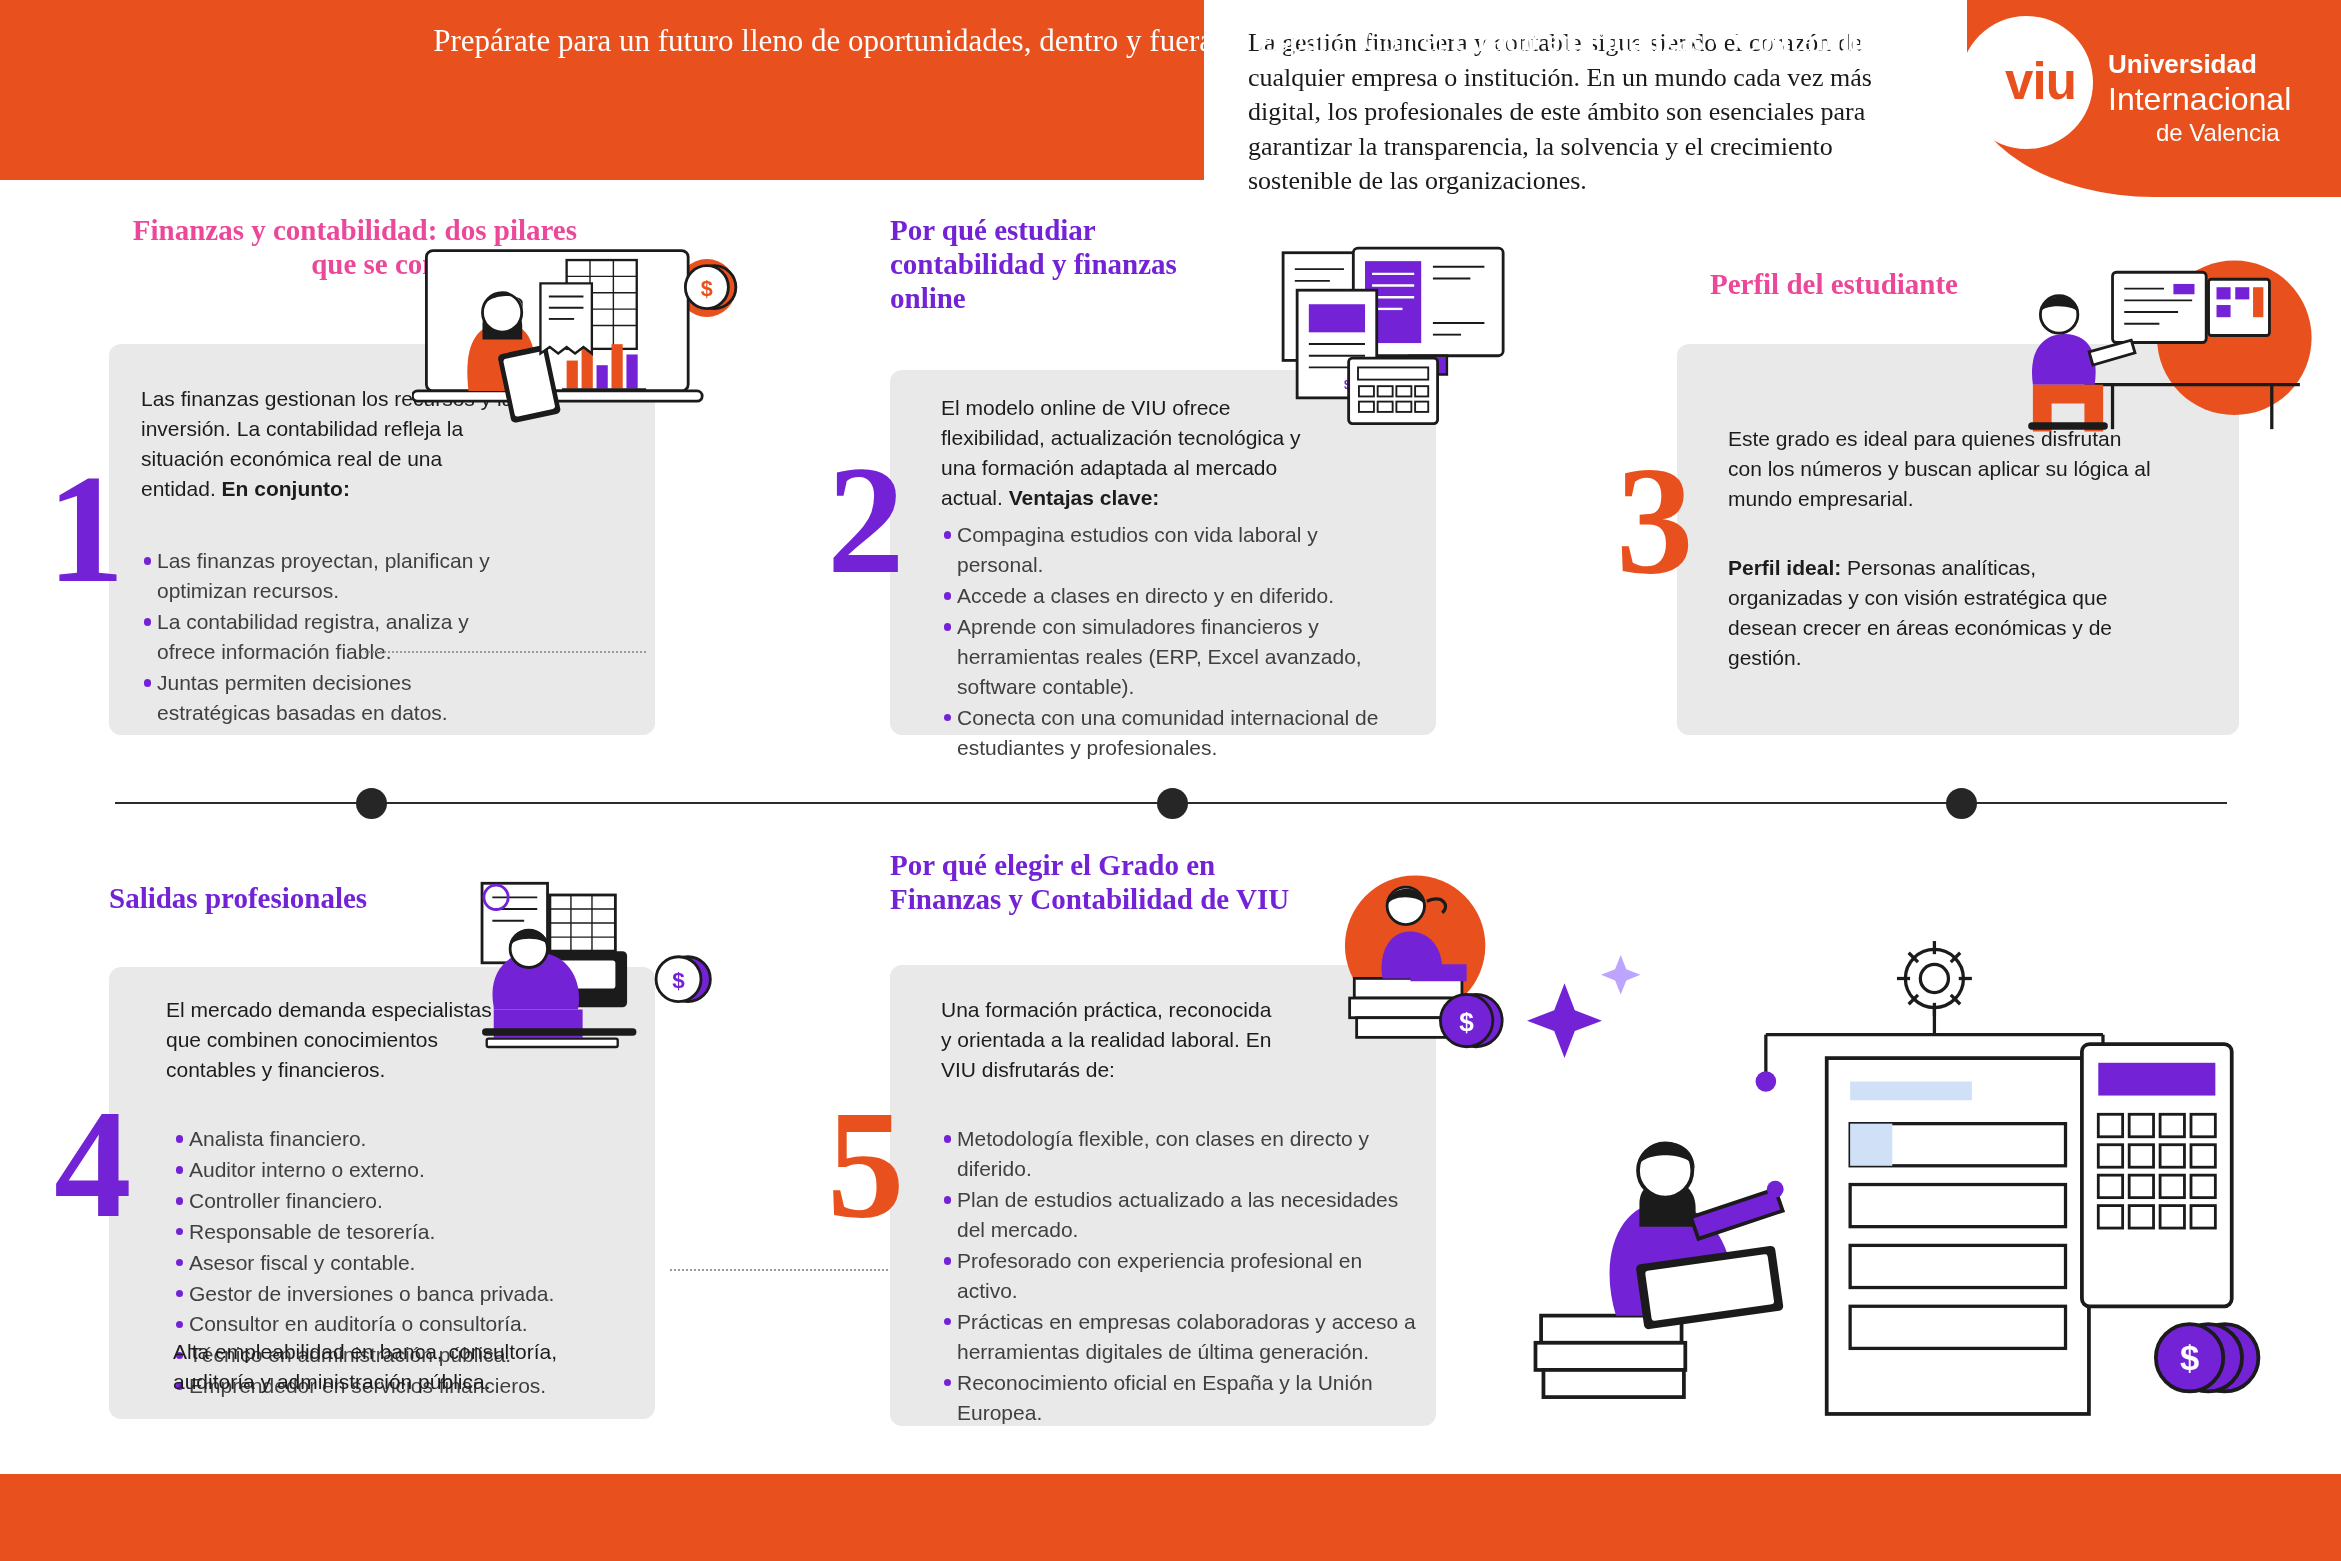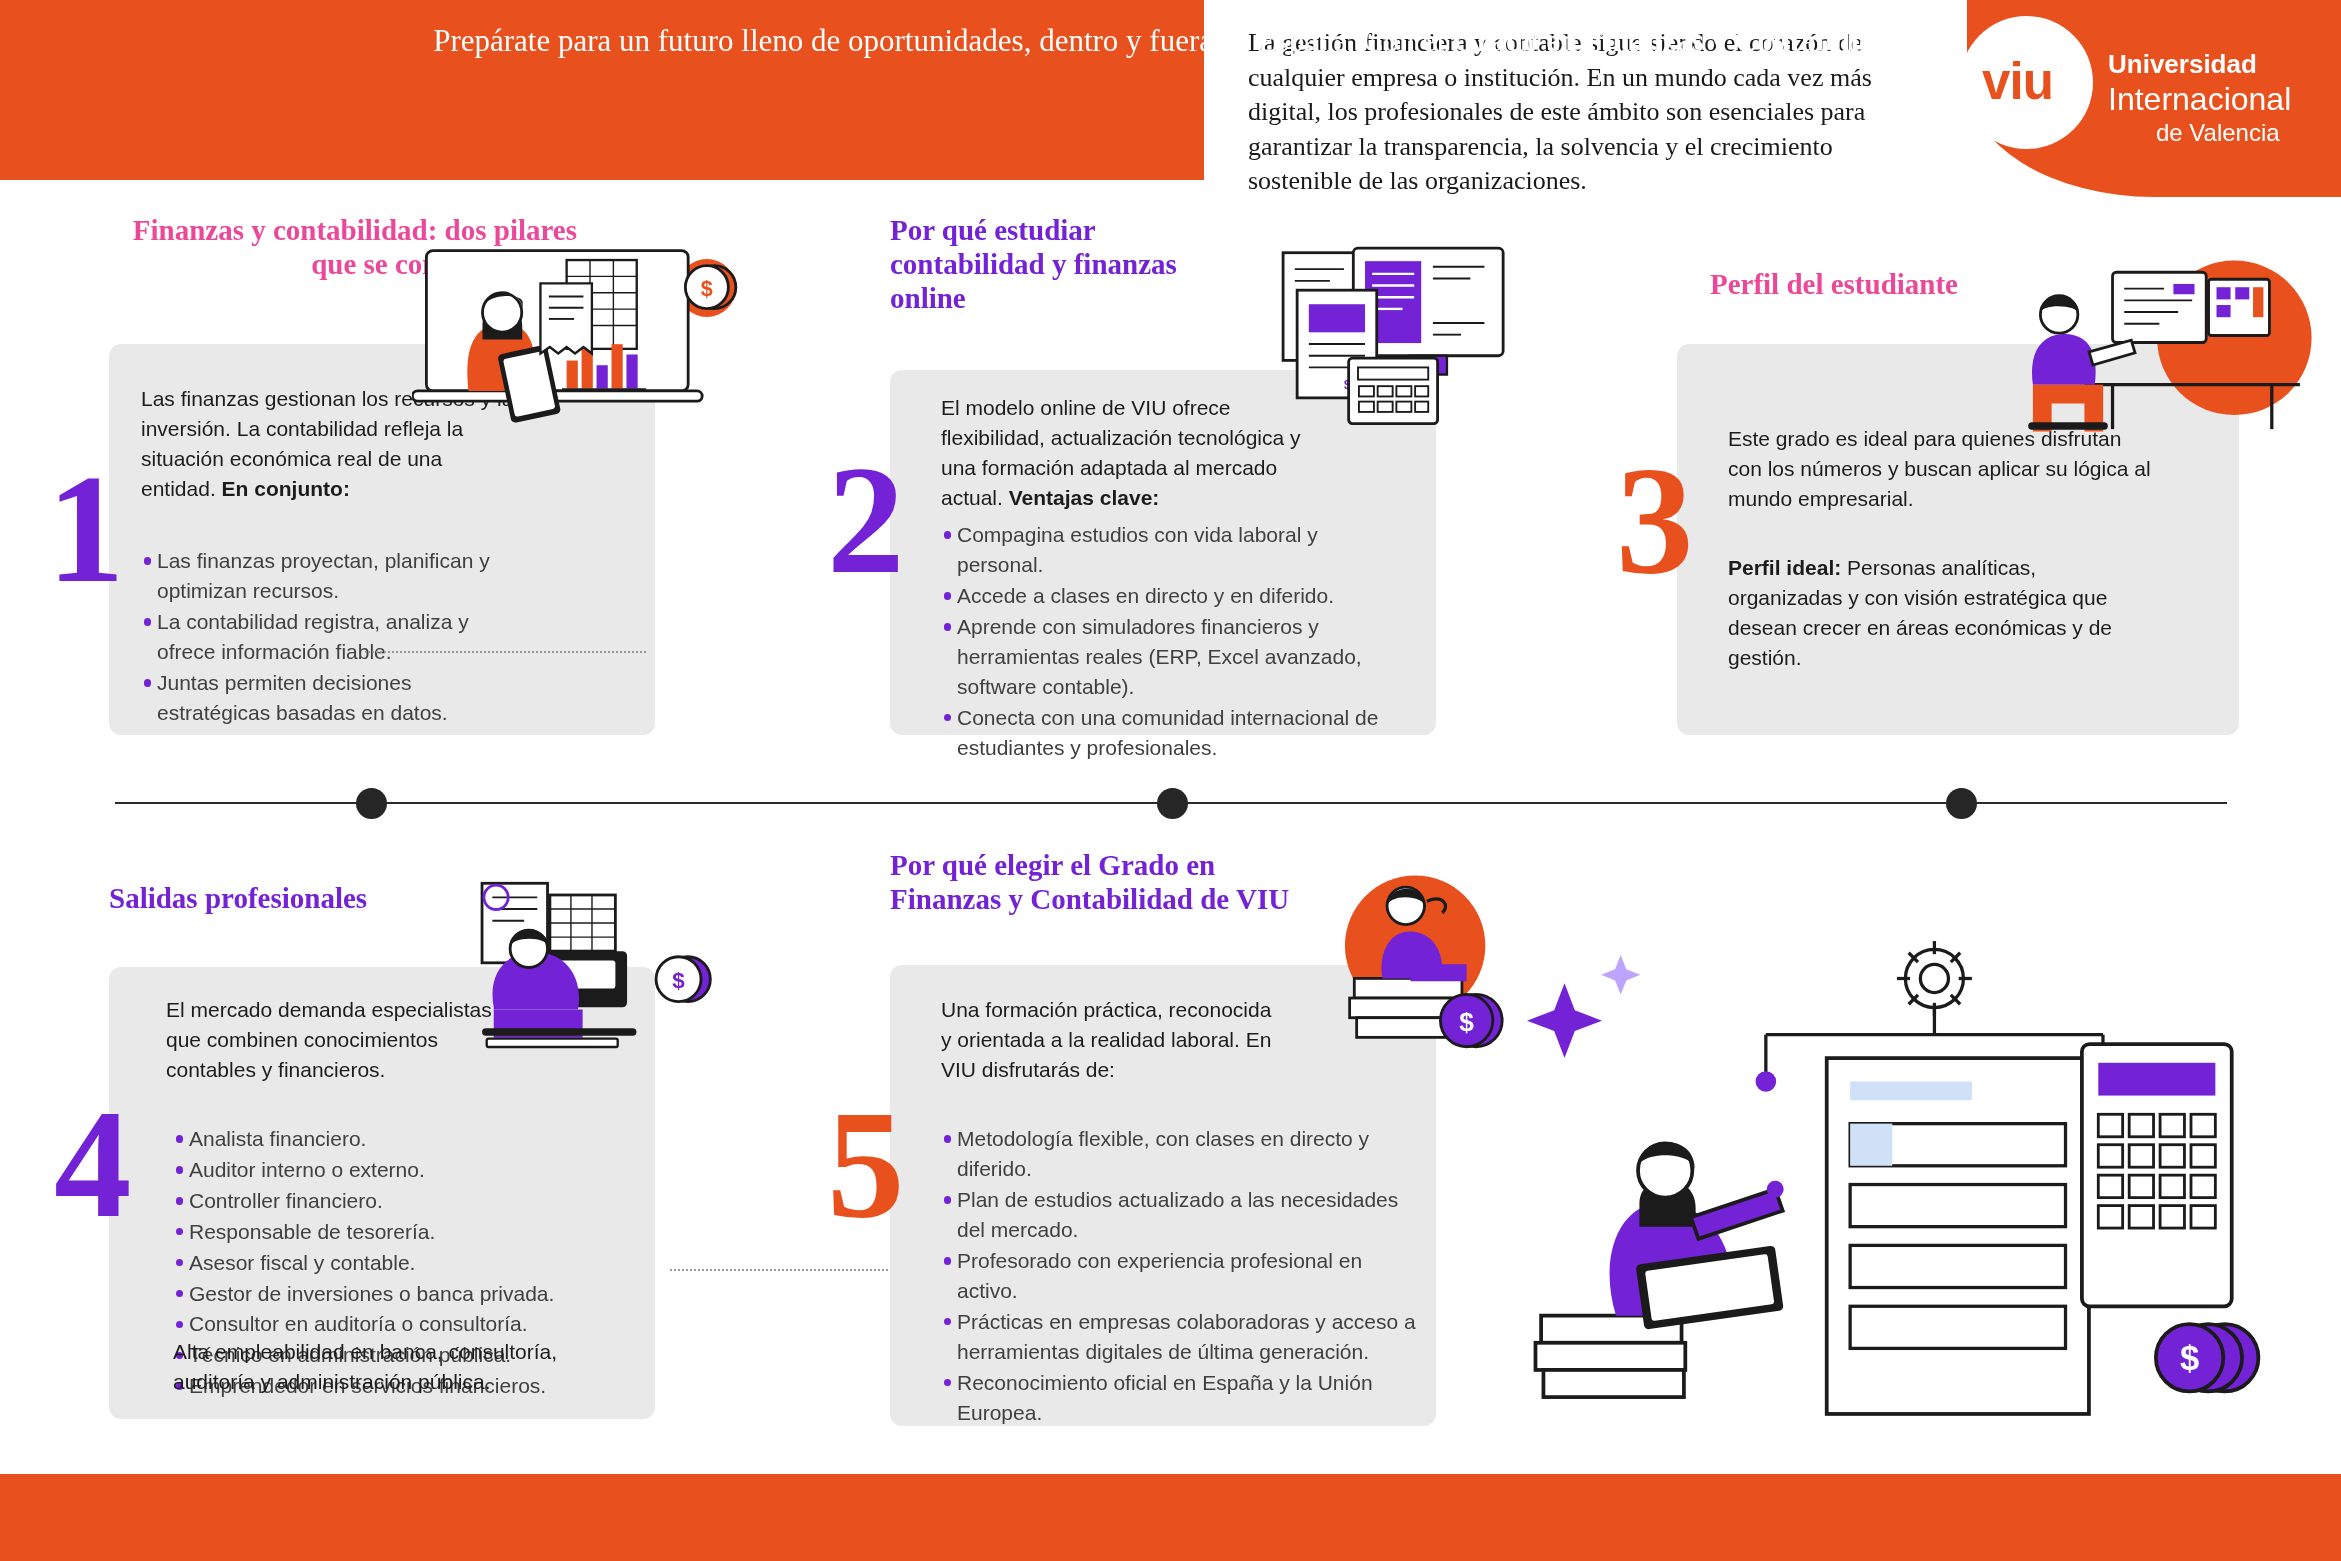--- a/index.html
+++ b/index.html
@@ -32,21 +32,21 @@
     background: #e8511d;
     border-bottom-left-radius: 187px 117px;
     border-bottom-right-radius: 0;
   }
   .logo-circle {
     position: absolute; left: 1960px; top: 16.4px; width: 133px; height: 133px;
     background: #ffffff; border-radius: 50%;
   }
   .logo-viu {
     position: absolute; left: 1982px; top: 52px; width: 94px;
-    text-align: left; color: #e8511d;
+    text-align: right; color: #e8511d;
     font-family: "Liberation Sans", sans-serif;
     font-weight: bold; font-size: 51px; letter-spacing: -0.9px;
   }
   .logo-text {
     position: absolute; left: 2108px; top: 49px; width: 220px; color: #ffffff;
     line-height: 1.2;
   }
   .logo-text .l1 { font-size: 26px; font-weight: bold; display:block; }
   .logo-text .l2 { font-size: 32px; display:block; }
   .logo-text .l3 { font-size: 24px; display:block;margin-left:48px; }

